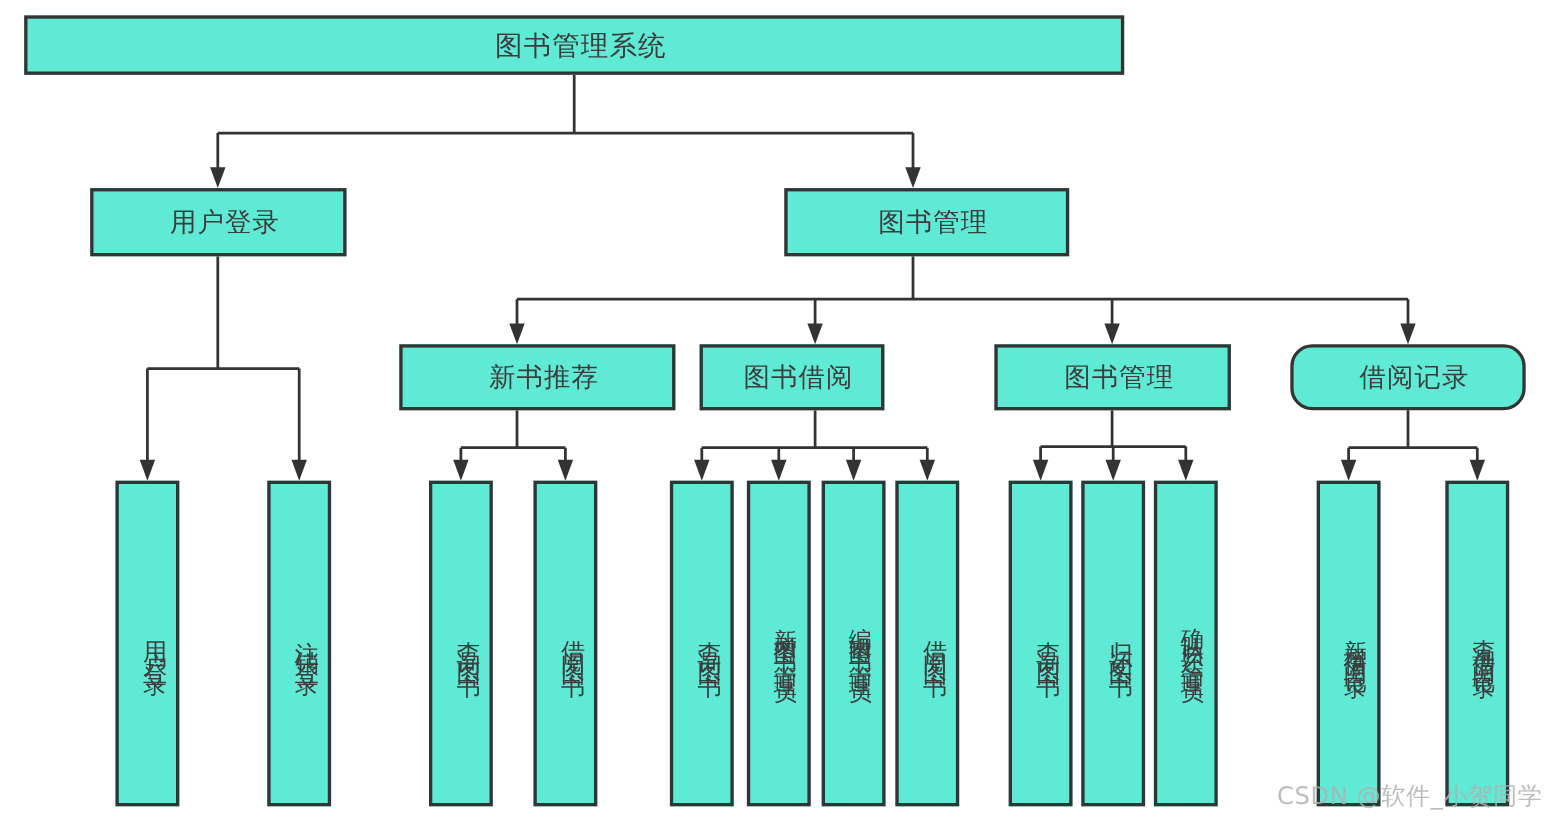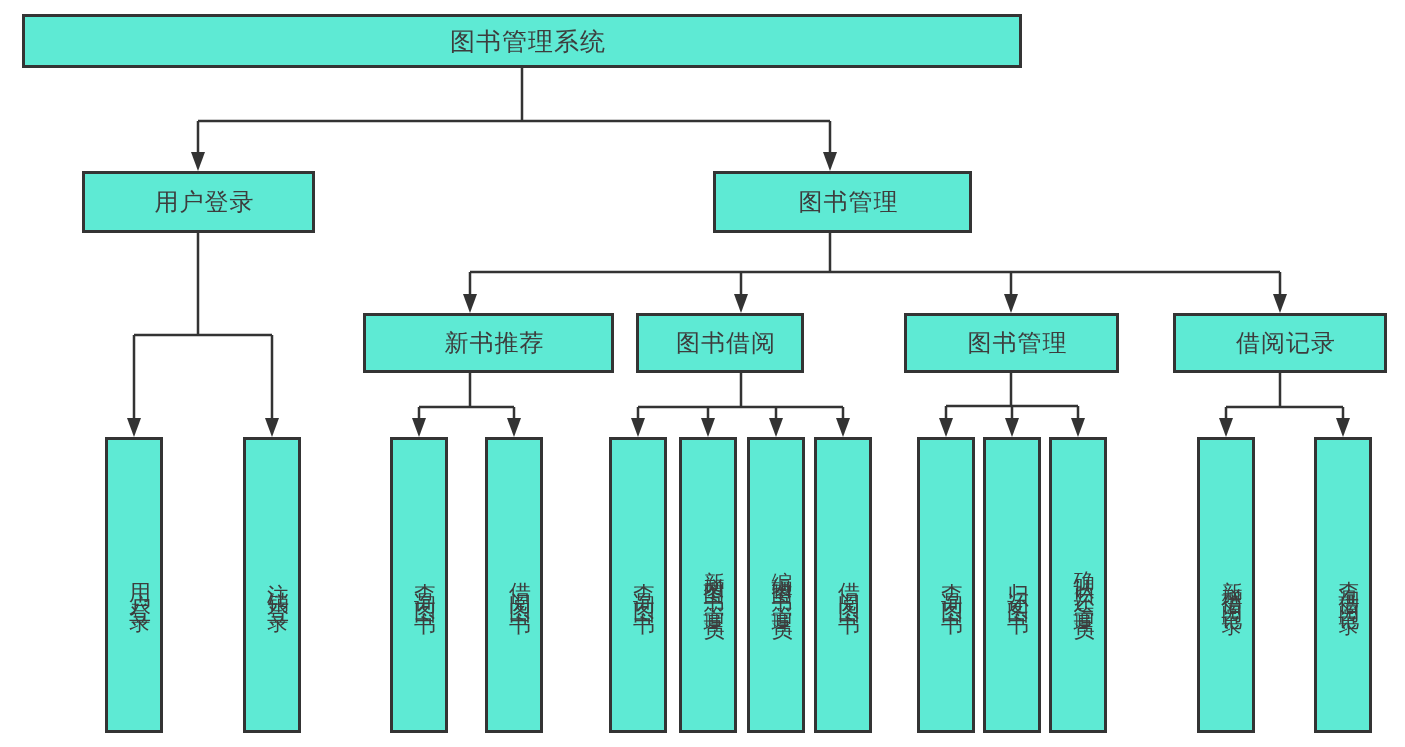--- a/index.html
+++ b/index.html
@@ -92,34 +92,35 @@
   </svg>
 
   <div class="node h-node root-node">图书管理系统</div>
 
   <div class="node h-node l2-node" style="left:82px; width:233px;">用户登录</div>
   <div class="node h-node l2-node" style="left:713px; width:259px;">图书管理</div>
 
   <div class="node h-node l3-node" style="left:363px; width:251px;">新书推荐</div>
   <div class="node h-node l3-node" style="left:636px; width:168px;">图书借阅</div>
   <div class="node h-node l3-node" style="left:904px; width:215px;">图书管理</div>
-  <div class="node h-node l3-node" style="left:1173px; width:214px;">借阅记录</div>
+  <div class="node h-node l3-node" style="left:1173px; width:214px;border-radius:20px;">借阅记录</div>
 
   <div class="node v-node" style="left:105px;">用户登录</div>
   <div class="node v-node" style="left:243px;">注销登录</div>
 
   <div class="node v-node" style="left:390px;">查询图书</div>
   <div class="node v-node" style="left:485px;">借阅图书</div>
 
   <div class="node v-node" style="left:609px;">查询图书</div>
   <div class="node v-node long" style="left:679px;">新增图书（管理员）</div>
   <div class="node v-node long" style="left:747px;">编辑图书（管理员）</div>
   <div class="node v-node" style="left:814px;">借阅图书</div>
 
   <div class="node v-node" style="left:917px;">查询图书</div>
   <div class="node v-node" style="left:983px;">归还图书</div>
   <div class="node v-node long" style="left:1049px;">确认归还（管理员）</div>
 
   <div class="node v-node long" style="left:1197px;">新增借阅记录</div>
   <div class="node v-node long" style="left:1314px;">查询借阅记录</div>
 
+  <div id="watermark">CSDN @软件_小贺同学</div>
 
 </div>
 
 </body></html>

